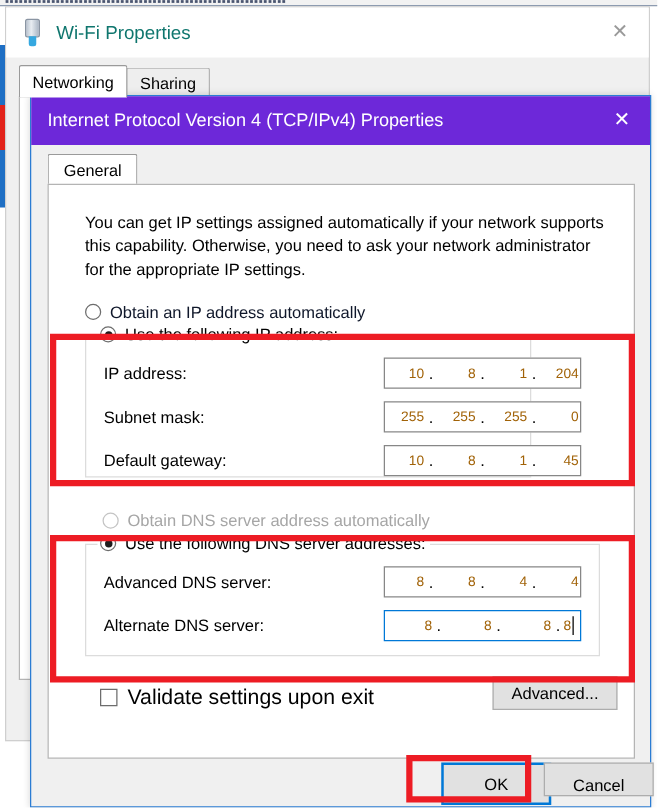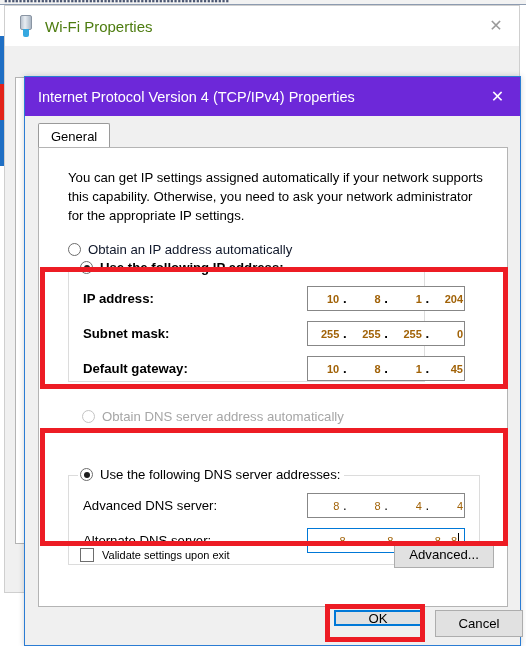--- a/index.html
+++ b/index.html
@@ -106,21 +106,21 @@
     position: absolute;
     left: 6px;
     top: 14px;
     width: 6px;
     height: 8px;
     background: #35a8e0;
     border-radius: 0 0 2px 2px;
   }
   .wifi-title-text {
     font-size: 15px;
-    color: #4d7c0f;
+    color: #0f766e;
     font-family: "Liberation Sans", sans-serif;
   }
   .wifi-close {
     position: absolute;
     right: 0;
     top: 0;
     width: 46px;
     height: 40px;
     display: flex;
     align-items: center;
@@ -363,21 +363,21 @@
     box-sizing: border-box;
     pointer-events: none;
     z-index: 40;
   }
 
   
   .check-row {
     position: absolute;
     display: flex;
     align-items: center;
-    font-size: 11px;
+    font-size: 17px;
     color: #000;
   }
   .checkbox {
     width: 14px;
     height: 14px;
     border: 1px solid #6d6d6d;
     background: #fff;
     box-sizing: border-box;
     margin-right: 8px;
     flex: none;
@@ -418,20 +418,28 @@
 
     <div class="wifi-titlebar">
       <div class="wifi-icon">
         <div class="body"></div>
         <div class="plug"></div>
       </div>
       <div class="wifi-title-text">Wi-Fi Properties</div>
       <div class="wifi-close">✕</div>
     </div>
 
+    <div class="wifi-tabs">
+      <div class="tab active">
+        <span>Networking</span>
+      </div>
+      <div class="tab">
+        <span>Sharing</span>
+      </div>
+    </div>
 
     <div class="wifi-tabpanel"></div>
   </div>
 
   <div class="ipv4-dialog">
 
     <div class="ipv4-titlebar">
       <div class="ipv4-title-text">Internet Protocol Version 4 (TCP/IPv4) Properties</div>
       <div class="ipv4-close">✕</div>
     </div>
@@ -444,21 +452,21 @@
 
     <div class="gen-panel">
 
       <div class="intro-text">You can get IP settings assigned automatically if your network supports this capability. Otherwise, you need to ask your network administrator for the appropriate IP settings.</div>
 
       <div class="radio-row" style="left:29px; top:94px;">
         <span class="radio"></span>
         <span>Obtain an IP address automatically</span>
       </div>
 
-      <div class="groupbox" style="left:29px; top:120px; width:357px; height:114px;font-weight:bold;">
+      <div class="groupbox" style="left:29px; top:120px; width:357px; height:114px;">
         <div class="group-legend">
           <span class="radio checked"></span>
           <span>Use the following IP address:</span>
         </div>
 
         <div class="field-label" style="left:14px; top:22px;">IP address:</div>
         <div class="ipbox" style="left:238px; top:17px;">
           <span class="octet">10</span>
           <span class="dot">.</span>
           <span class="octet">8</span>
@@ -489,21 +497,21 @@
           <span class="dot">.</span>
           <span class="octet">45</span>
         </div>
       </div>
 
       <div class="radio-row row-disabled" style="left:43px; top:261px;">
         <span class="radio disabled"></span>
         <span>Obtain DNS server address automatically</span>
       </div>
 
-      <div class="groupbox" style="left:29px; top:287px; width:412px; height:90px;margin-top:40px;">
+      <div class="groupbox" style="left:29px; top:287px; width:412px; height:90px;">
         <div class="group-legend">
           <span class="radio checked"></span>
           <span>Use the following DNS server addresses:</span>
         </div>
 
         <div class="field-label" style="left:14px; top:22px;">Advanced DNS server:</div>
         <div class="ipbox" style="left:238px; top:17px;">
           <span class="octet">8</span>
           <span class="dot">.</span>
           <span class="octet">8</span>
@@ -529,24 +537,24 @@
       <div class="check-row" style="left:41px; top:400px;">
         <span class="checkbox"></span>
         <span>Validate settings upon exit</span>
       </div>
 
       <div class="btn" style="left:355px; top:393px; width:100px; height:27px;">
         <span>Advanced...</span>
       </div>
     </div>
 
-    <div class="btn focused" style="left:309px; top:533px; width:88px; height:16px;">
+    <div class="btn focused" style="left:328px; top:533px; width:88px; height:34px;">
       <span>OK</span>
     </div>
-    <div class="btn" style="left:410px; top:533px; width:88px; height:27px;">
+    <div class="btn" style="left:410px; top:533px; width:88px; height:27px;align-items:flex-end;">
       <span>Cancel</span>
     </div>
   </div>
 
   <div class="red-box" style="left:40px; top:267px; width:468px; height:122px;"></div>
   <div class="red-box" style="left:40px; top:428px; width:468px; height:118px;"></div>
   <div class="red-box" style="left:325px; top:604px; width:100px; height:38px;"></div>
 
 </div>
 

